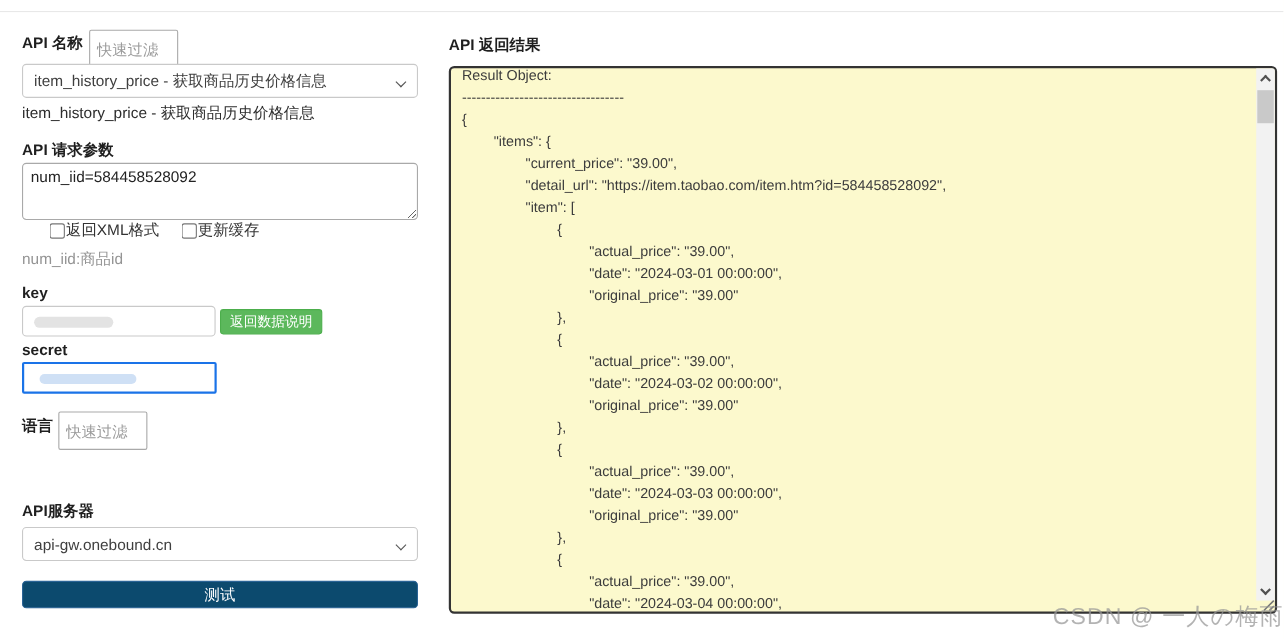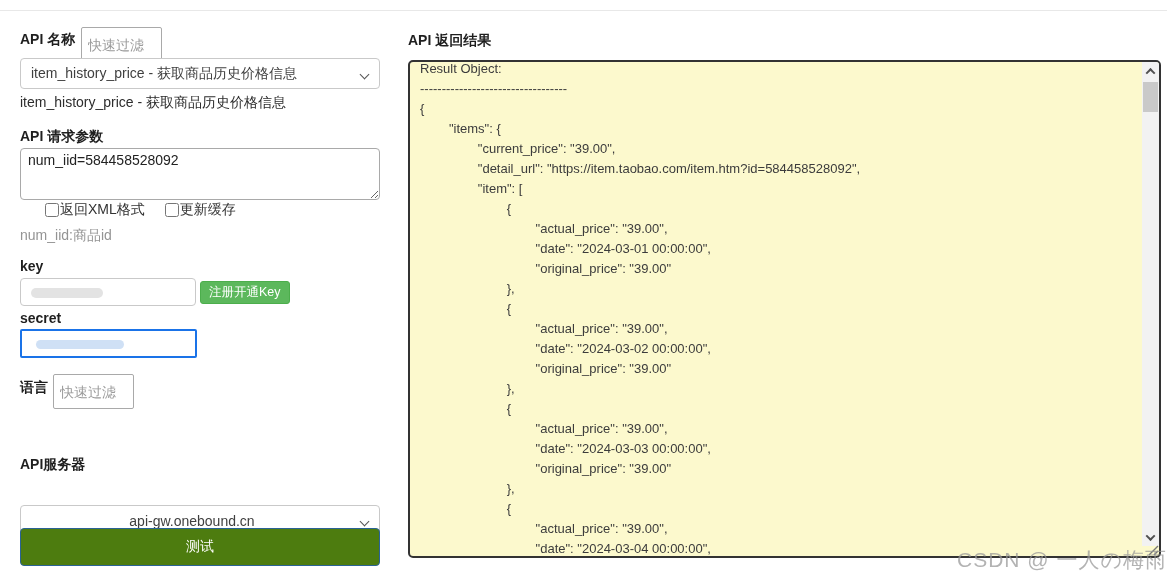--- a/index.html
+++ b/index.html
@@ -33,22 +33,22 @@
   .cb-row .cb2 { margin-left:20px; }
   .cb-row label { display:flex; align-items:center; }
 
   .text-input { position:absolute; background:#fff; border:1px solid #c9c9c9; border-radius:4px; }
   .redact { position:absolute; border-radius:5px; }
 
   .btn { display:inline-flex; align-items:center; justify-content:center; color:#fff;
     border-radius:3px; font-size:12.5px; cursor:pointer; white-space:nowrap; border:1px solid transparent; }
   .btn-register { position:absolute; left:200px; top:281px; height:23px; padding:0 8px;
     background:#5cb85c; border-color:#4cae4c; }
-  .btn-test { position:absolute; left:20px; top:528px; width:360px; height:38px;
-    background:#4d7c0f; border-color:#2a6395; font-size:14px; border-radius:4px; }
+  .btn-test { position:absolute; left:20px; top:528px; width:360px; height:25px;
+    background:#0c4a6e; border-color:#2a6395; font-size:14px; border-radius:4px; }
 
   .result-title { position:absolute; left:408px; top:32px; font-size:14px; font-weight:bold; color:#1f1f1f; }
   .result-btns { position:absolute; left:497px; top:29px; display:flex; gap:6px; }
   .result-btns .btn { height:25px; padding:0 9px; }
   .btn-info    { background:#5bc0de; border-color:#46b8da; }
   .btn-warning { background:#f0ad4e; border-color:#eea236; }
   .btn-primary { background:#2e6da4; border-color:#2a6395; }
   .btn-danger  { background:#d9534f; border-color:#d43f3a; padding:0 12px !important; }
 
   .result-box { position:absolute; left:408px; top:60px; width:753px; height:498px;
@@ -99,33 +99,33 @@
       <span>更新缓存</span>
     </label>
   </div>
 
   <div class="hint-text" style="left:20px; top:227px;">num_iid:商品id</div>
 
   <div class="lbl" style="left:20px; top:258px;">key</div>
   <div class="text-input" style="left:20px; top:278px; width:176px; height:28px;">
     <div class="redact" style="left:10px; top:9px; width:72px; height:10px; background:#e3e3e3;"></div>
   </div>
-  <div class="btn btn-register">注册开通Key</div>
+  <div class="btn btn-register">返回数据说明</div>
 
   <div class="lbl" style="left:20px; top:310px;">secret</div>
   <div class="text-input" style="left:20px; top:329px; width:177px; height:29px; border:2px solid #1a73e8; border-radius:2px;">
     <div class="redact" style="left:14px; top:9px; width:88px; height:9px; background:#cfe0f5;"></div>
   </div>
 
   <div class="lbl" style="left:20px; top:379px;">语言</div>
   <input class="filter-input" style="left: 53px; top: 374px; width: 81px;" placeholder="快速过滤">
 
 
   <div class="lbl" style="left:20px; top:456px;text-align:center;">API服务器</div>
-  <div class="sel" style="top:505px;justify-content:center;">
+  <div class="sel" style="top:479px;">
     <span>api-gw.onebound.cn</span>
     <i class="chev"></i>
   </div>
 
   <div class="btn btn-test">测试</div>
 
   <div class="result-title">API 返回结果</div>
 
 
   <div class="result-box">

